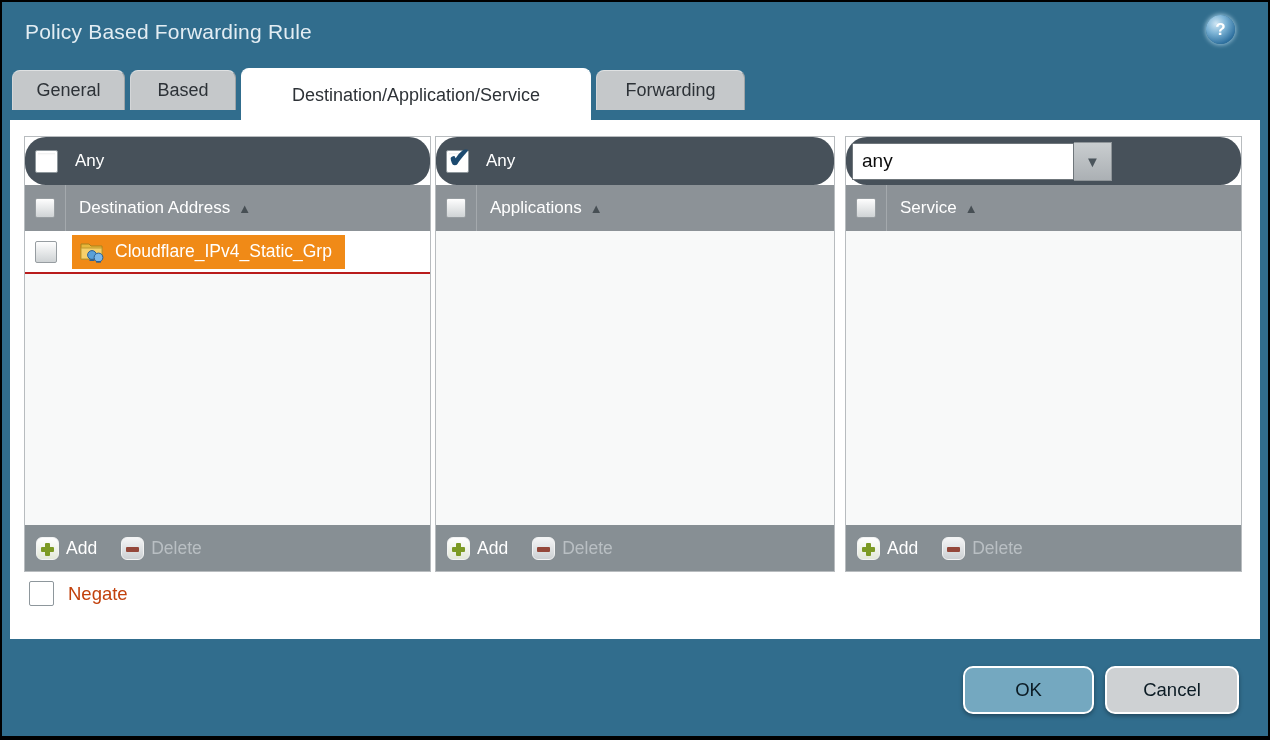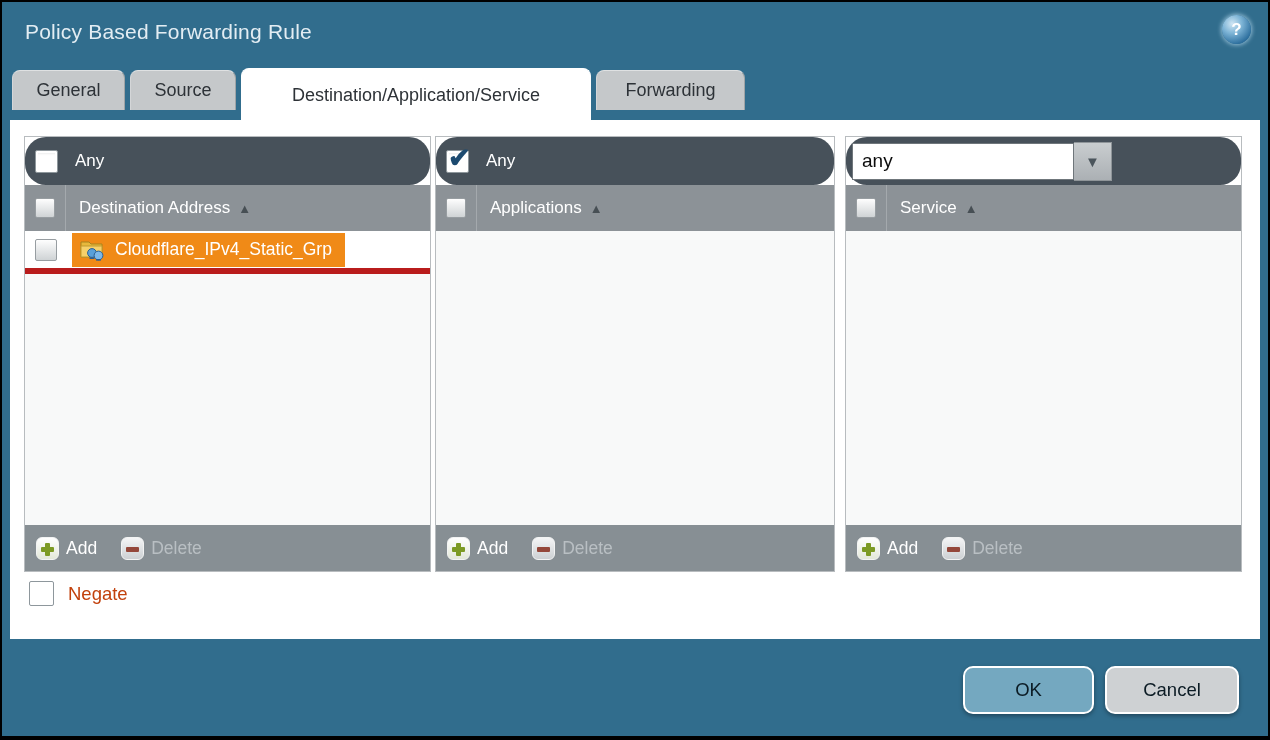--- a/index.html
+++ b/index.html
@@ -10,21 +10,21 @@
     position: relative;
     overflow: hidden;
   }
   .window {
     position: absolute;
     left: 2px; top: 2px; right: 2px; bottom: 4px;
     background: #316d8d;
   }
   
   .titlebar {
-    position: absolute; left: 0; top: 0; right: 0; height: 66px; text-decoration: underline;
+    position: absolute; left: 0; top: 0; right: 16px; height: 66px; text-decoration: underline;
   }
   .title {
     position: absolute; left: 23px; top: 18px;
     color: #e3edf3; font-size: 21px; letter-spacing: 0.2px;
   }
   .help {
     position: absolute; right: 17px; top: 13px;
     width: 29px; height: 29px; border-radius: 50%;
     background: radial-gradient(circle at 35% 30%, #cfe6f4 0%, #7db4d6 35%, #2d6f9e 75%, #1f5d8c 100%);
     box-shadow: 0 0 4px 1px rgba(190,225,245,0.7);
@@ -100,21 +100,21 @@
     align-self: stretch; align-items: center;
   }
   .colheader .htext { margin-left: 13px; cursor: pointer; }
   .sort { color: #474f54; font-size: 13px; margin-left: 8px; }
 
   .list {
     flex: 1 1 auto; background: #f8f9f9; overflow: hidden;
   }
   .listrow {
     height: 43px; background: #ffffff;
-    border-bottom: 6px solid #b91c1c;
+    border-bottom: 2px solid #b91c1c;
     display: flex; align-items: center; padding-left: 10px;
   }
   .listrow .cb-gray { width: 22px; height: 22px; }
   .selection {
     margin-left: 15px; height: 34px;
     background: #f08a17;
     display: flex; align-items: center;
     padding: 0 13px 0 7px;
     color: #ffffff; font-size: 17.5px;
     cursor: pointer;
@@ -193,21 +193,21 @@
     <div class="help">
       <span>?</span>
     </div>
   </div>
 
   <div class="tabs">
     <div class="tab" style="left:2px; width:113px;">
       <span>General</span>
     </div>
     <div class="tab" style="left:120px; width:106px;">
-      <span>Source</span>
+      <span>Based</span>
     </div>
     <div class="tab active" style="left:231px; width:350px;">
       <span>Destination/Application/Service</span>
     </div>
     <div class="tab" style="left:586px; width:149px;">
       <span>Forwarding</span>
     </div>
   </div>
 
   <div class="content">

